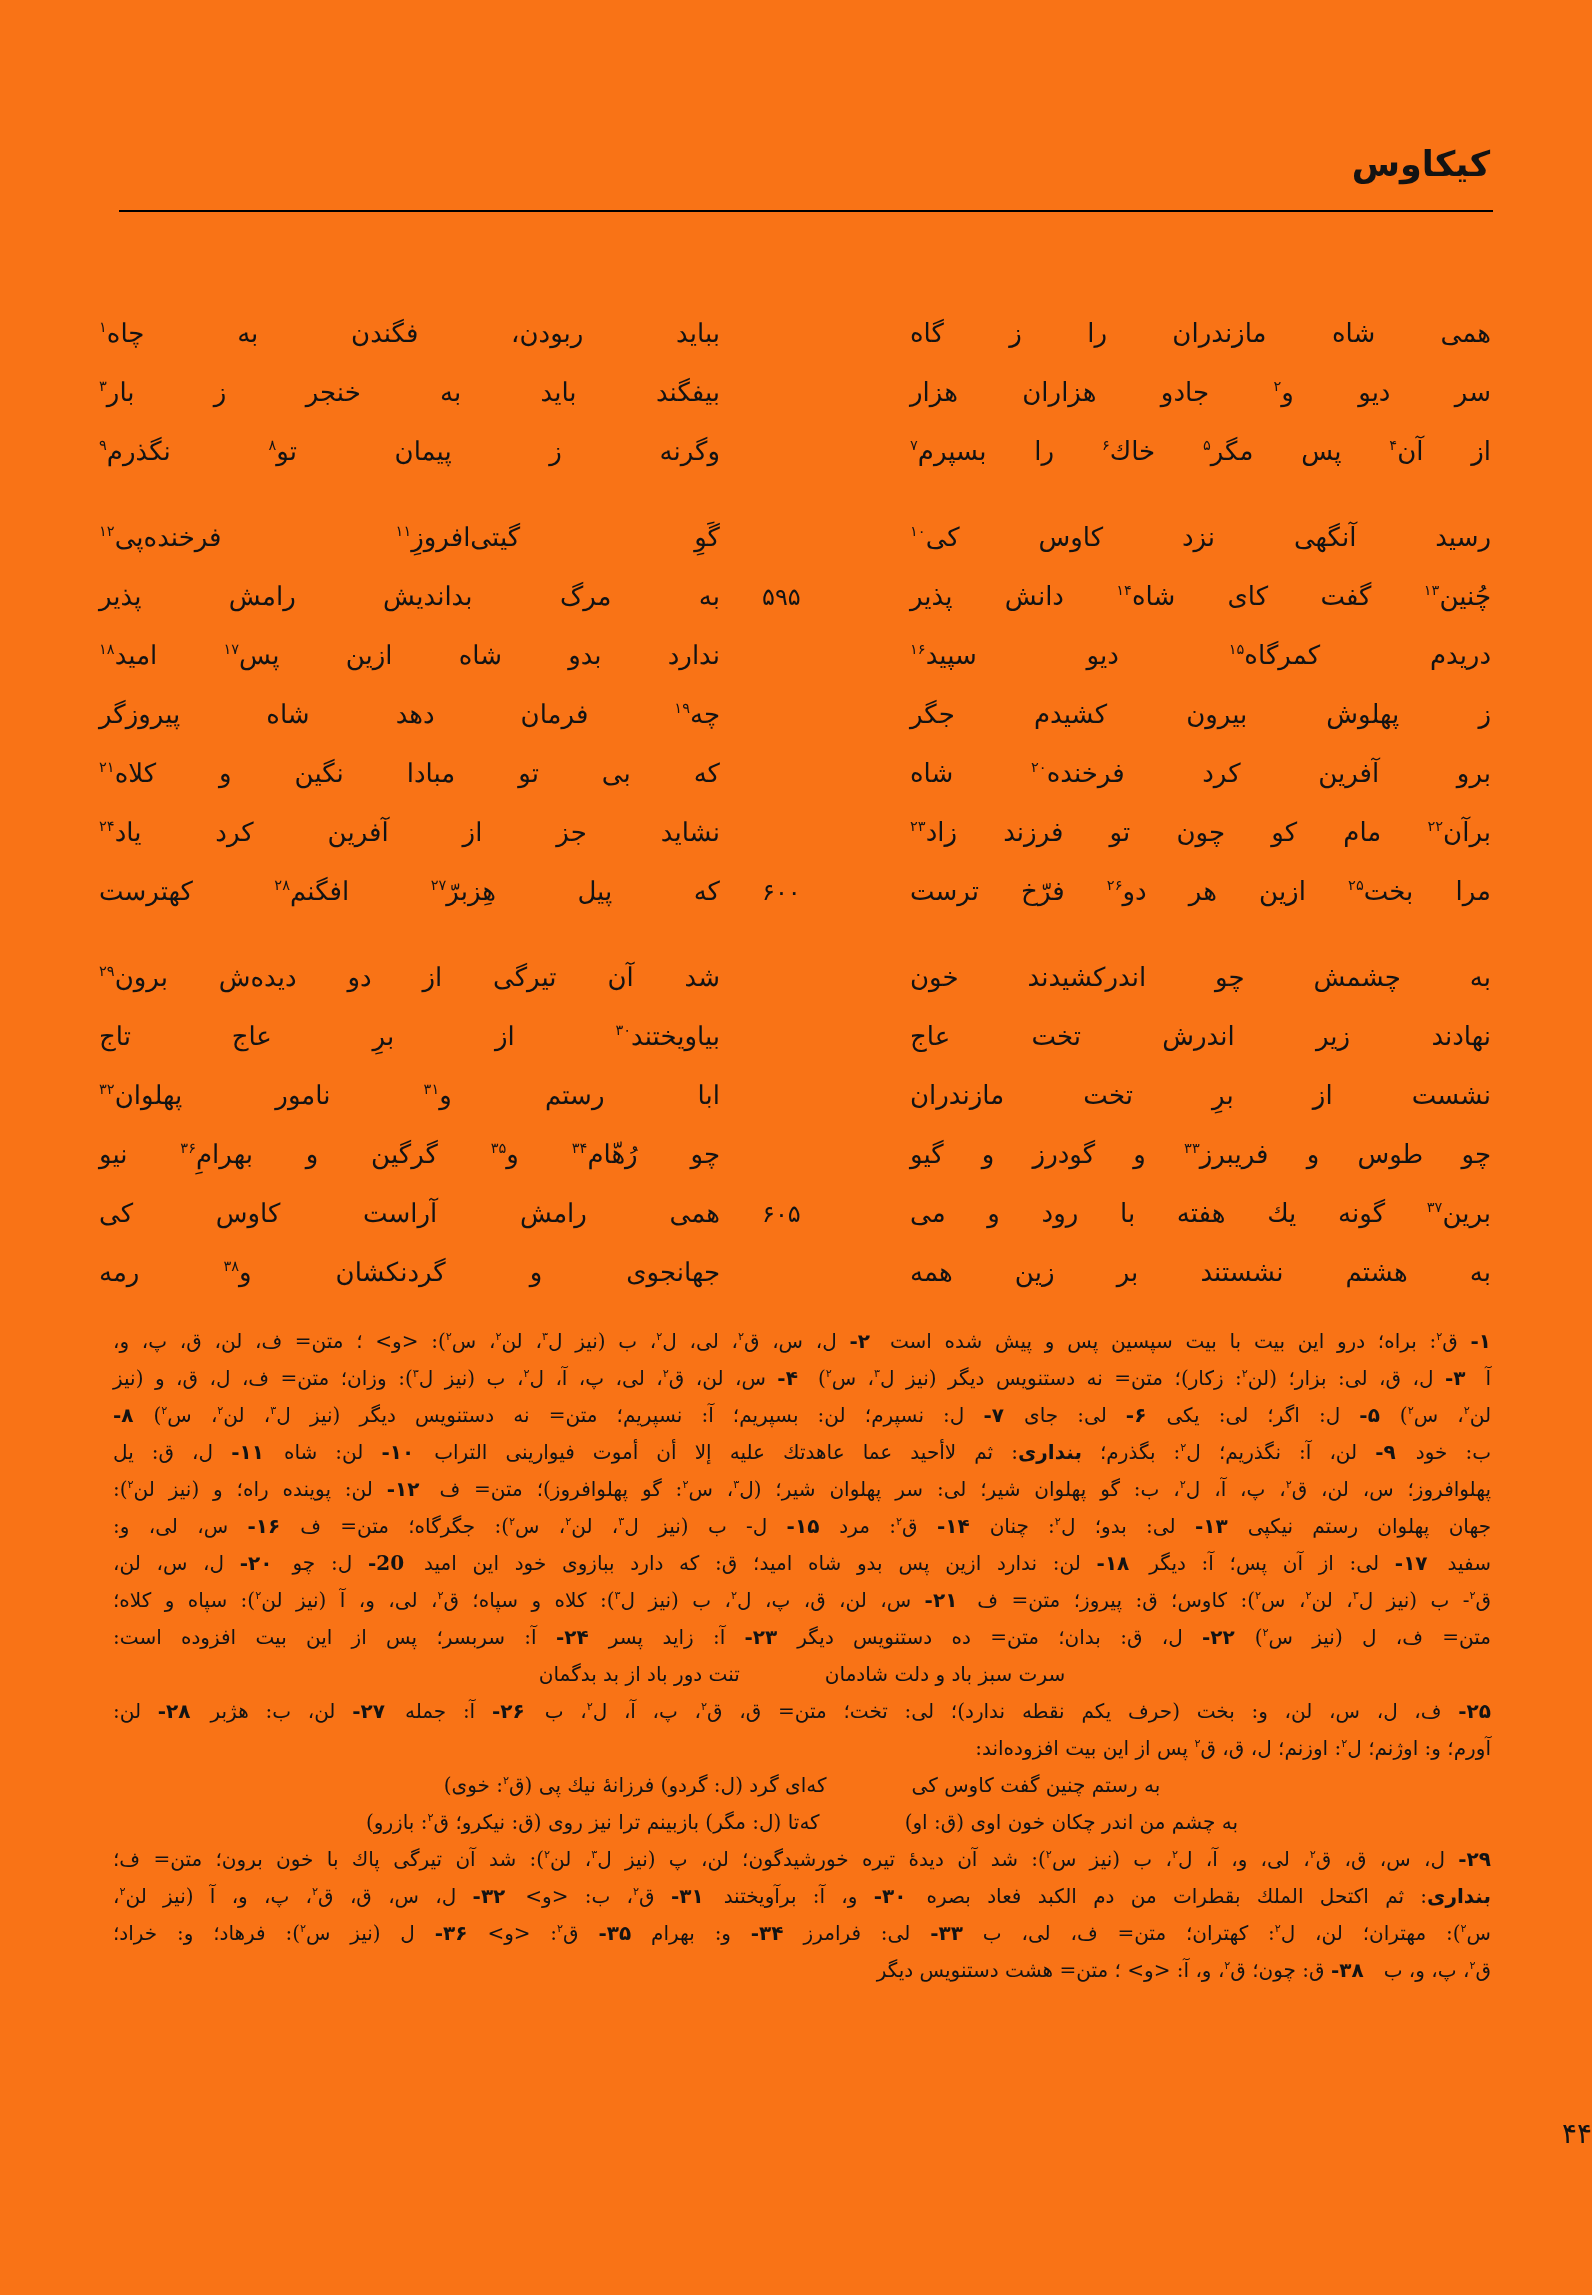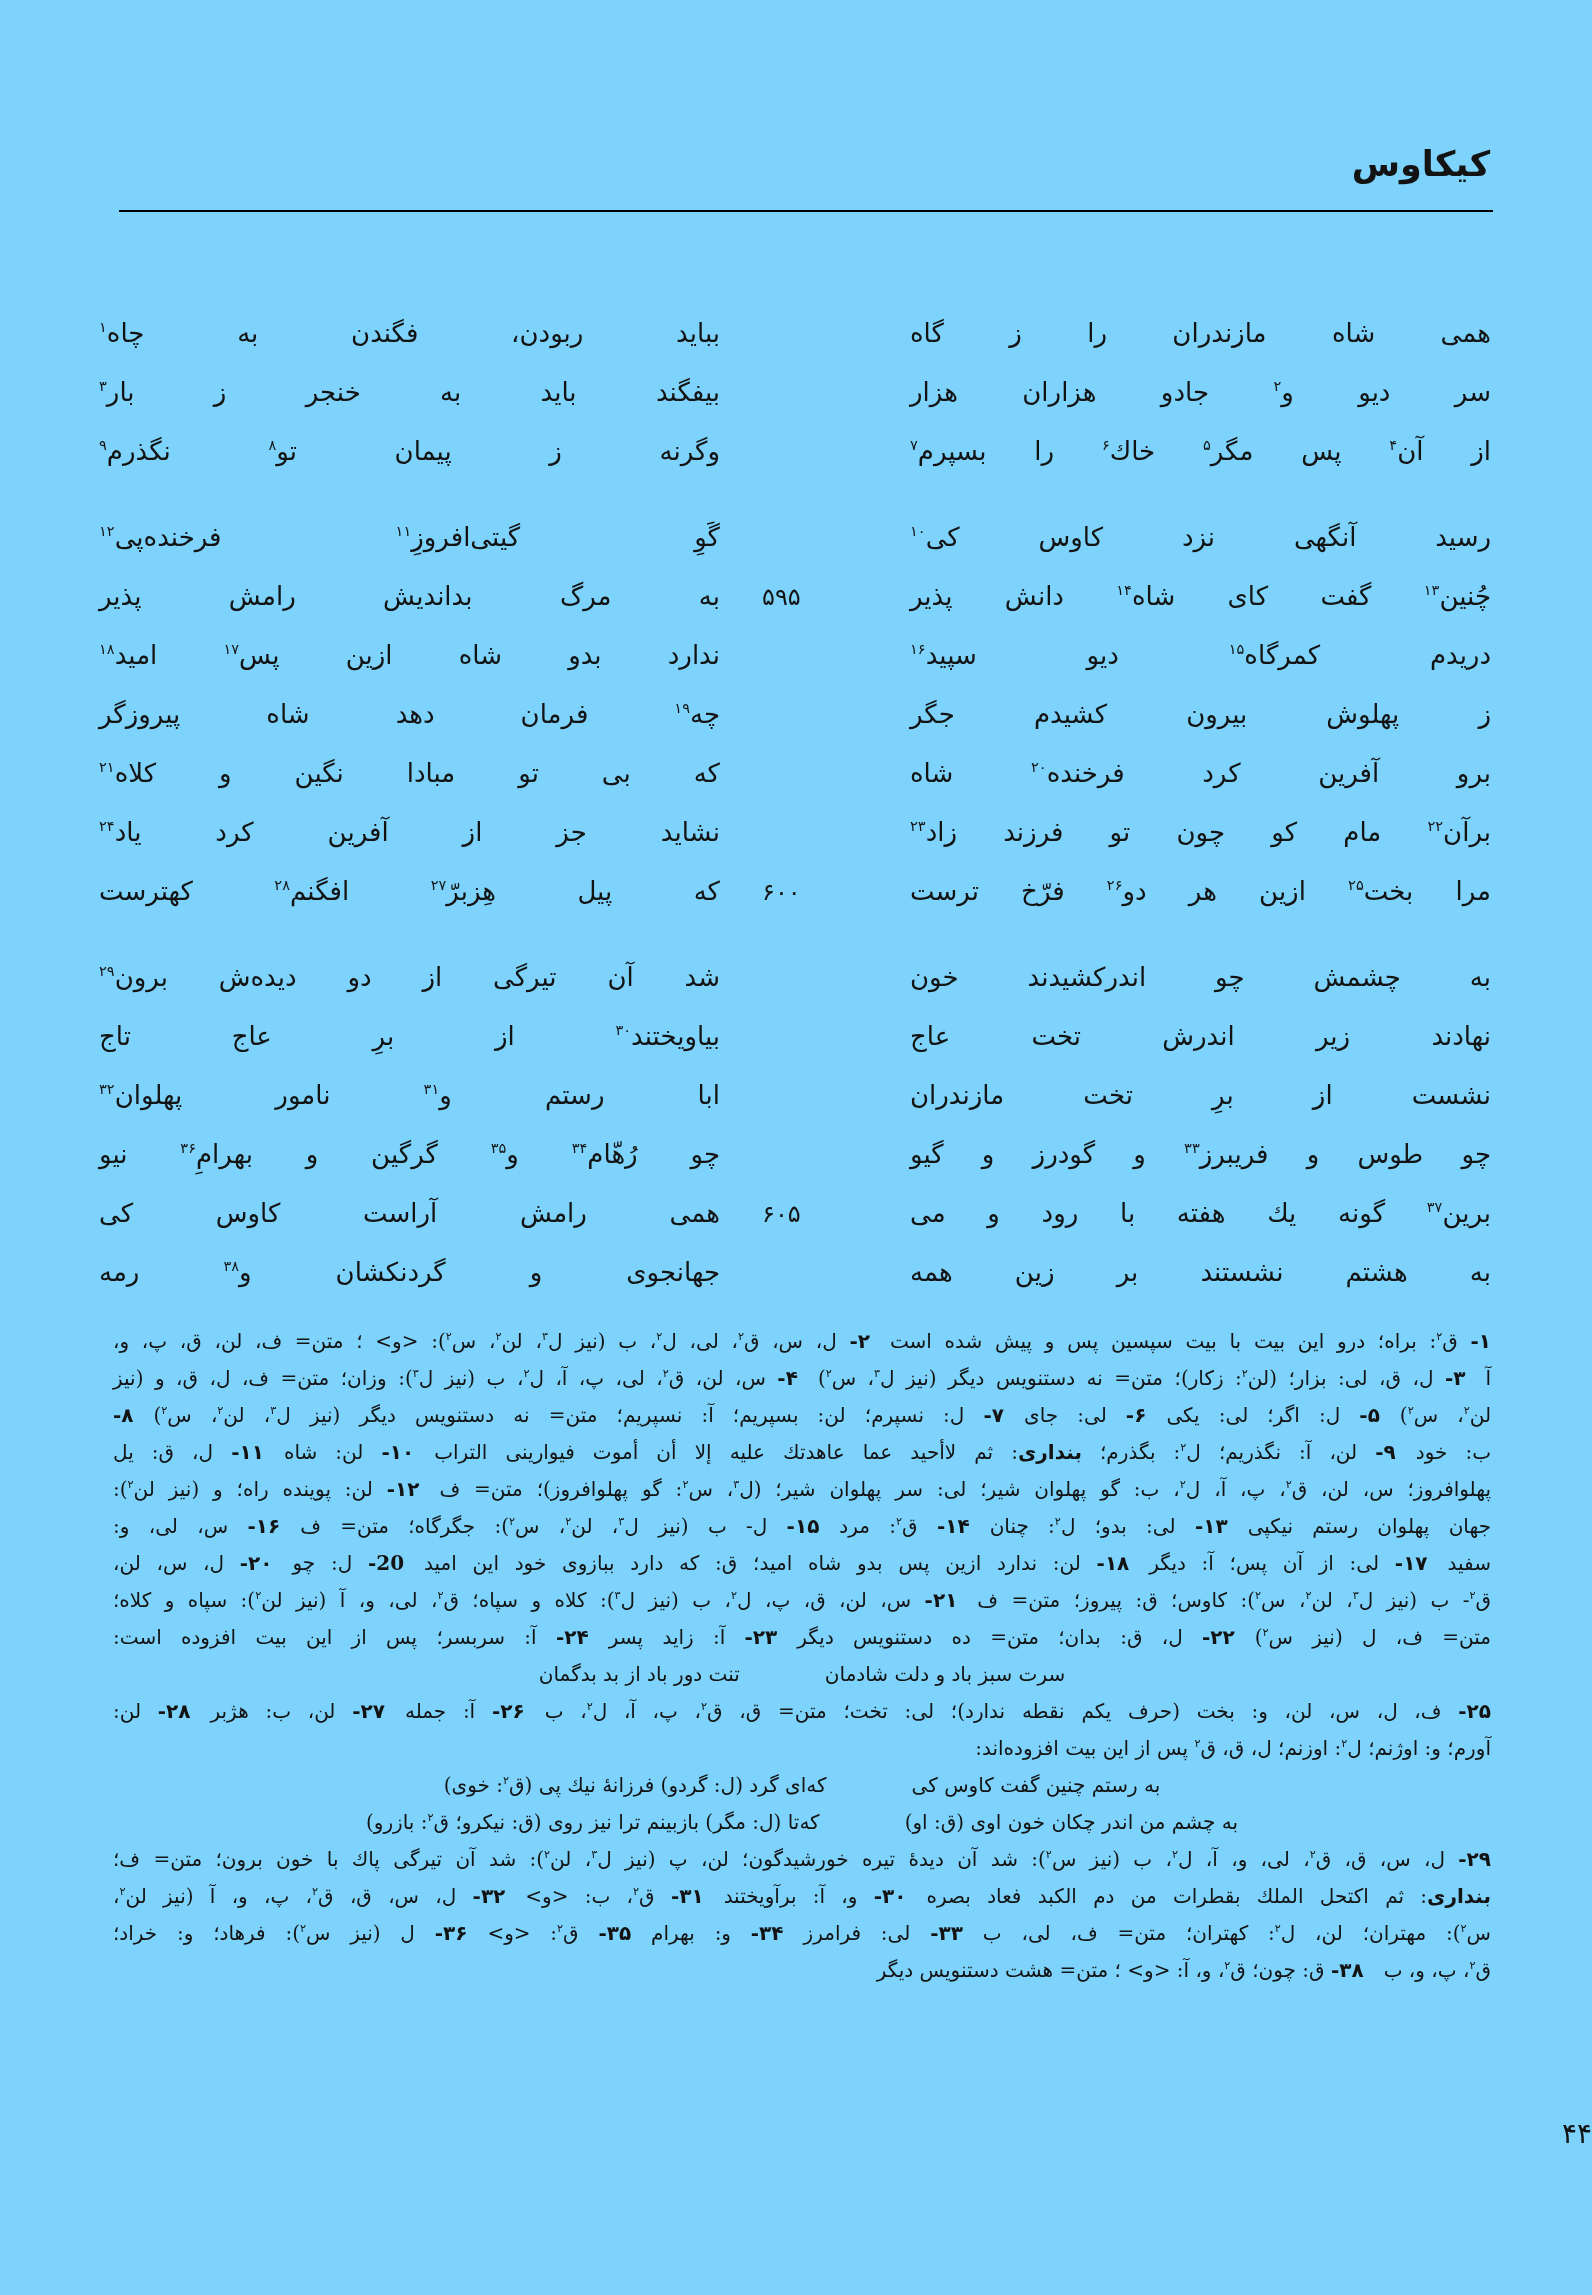--- a/index.html
+++ b/index.html
@@ -1,33 +1,33 @@
 <!DOCTYPE html>
 <html lang="fa" dir="rtl" style="font-size:11.3px"><head>
 <meta charset="utf-8">
 <style>
   html,body{margin:0;padding:0;background:#888;}
   .page{
-    position:relative; width:1592px; height:2295px; background:#7dd3fc; color:#131313;
+    position:relative; width:1592px; height:2295px; background:#f97316; color:#131313;
     font-family:"DejaVu Serif","DejaVu Sans",serif; overflow:hidden;
   }
   .header-title{
     position:absolute; top:143px; right:102px;
     font-size:35px; font-weight:700; letter-spacing:0.7px;
   }
   .header-rule{
     position:absolute; top:210px; left:119px; right:99px;
     border-top:2.8px solid #000; height:0;
   }
   .poem{position:absolute; top:304px; right:101px; width:1392px; direction:rtl;}
   .stanza{margin-bottom:27px;}
   .bayt{display:flex; justify-content:space-between; align-items:baseline; height:59px;}
   .hemi{font-size:26px; line-height:59px; text-align:justify; text-align-last:justify; overflow:visible;}
   .hemi.right{width:581px;}
-  .hemi.left{width:621px;}
+  .hemi.left{width:621px;font-family:Liberation Serif, serif;}
   .bayt .num{width:106px; text-align:left; font-size:24px; line-height:59px;}
   sup{font-size:0.56em; line-height:0; vertical-align:super;}
   .footnotes{position:absolute; top:1323px; right:101px; width:1378px; direction:rtl; font-size:20px;}
   .fn-line{line-height:37px; min-height:37px;}
   .fn-line.j{text-align:justify; text-align-last:justify;}
   .fn-line.r{text-align:right;}
   .fn-verse{line-height:37px; min-height:37px; display:flex; justify-content:center; gap:85px; text-align:center;}
   .page-number{
     position:absolute; top:2117px; left:0; width:100%;
     text-align:right; font-size:28px;

